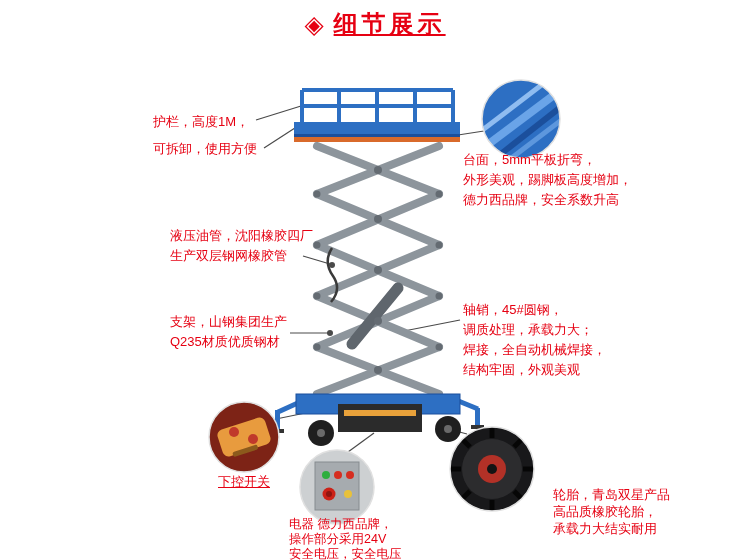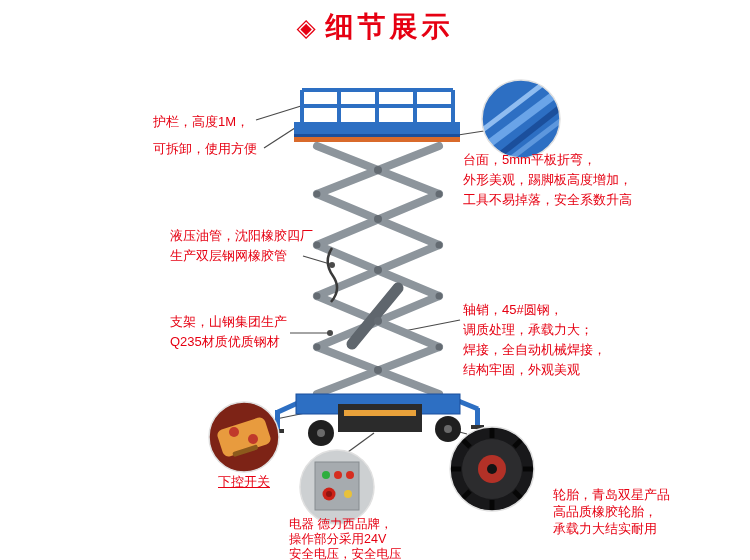--- a/index.html
+++ b/index.html
@@ -1,20 +1,20 @@
 <!DOCTYPE html>
 <html><head>
 <meta charset="utf-8">
 <style>
   html,body{margin:0;padding:0;}
   body{font-family:"Liberation Sans","DejaVu Sans",sans-serif;background:#fff;}
   .page{position:relative;width:750px;height:560px;background:#ffffff;overflow:hidden;}
   .title{position:absolute;top:8px;left:0;width:100%;display:flex;justify-content:center;align-items:center;gap:10px;color:#e60012;}
   .title-icon{font-size:25px;line-height:1;}
-  .title-text{font-size:28px;font-weight:bold;letter-spacing:4px;}
+  .title-text{font-size:24px;font-weight:bold;letter-spacing:4px;text-decoration:underline;}
   .diagram-svg{position:absolute;left:0;top:0;}
   .callout{position:absolute;color:#e60012;font-size:13px;line-height:20px;white-space:pre-line;}
   .callout.big-gap{line-height:27px;}
   .callout.center{text-align:center;}
   .callout.tight{font-size:12.5px;line-height:15px;}
   .callout.mid{line-height:17px;}
 </style>
 </head>
 <body>
 
@@ -171,21 +171,21 @@
 
   <div class="title">
     <span class="title-icon">◈</span>
     <span class="title-text">细节展示</span>
   </div>
 
   <div class="callout big-gap" style="left:153px;top:108px;">护栏，高度1M，
 可拆卸，使用方便</div>
   <div class="callout" style="left:463px;top:150px;">台面，5mm平板折弯，
 外形美观，踢脚板高度增加，
-工具不易掉落，安全系数升高</div>
+德力西品牌，安全系数升高</div>
   <div class="callout" style="left:170px;top:226px;">液压油管，沈阳橡胶四厂
 生产双层钢网橡胶管</div>
   <div class="callout" style="left:170px;top:312px;">支架，山钢集团生产
 Q235材质优质钢材</div>
   <div class="callout" style="left:463px;top:300px;">轴销，45#圆钢，
 调质处理，承载力大；
 焊接，全自动机械焊接，
 结构牢固，外观美观</div>
   <div class="callout center" style="left:196px;top:472px;width:96px;text-decoration:underline;">下控开关</div>
   <div class="callout tight" style="left:289px;top:517px;">电器 德力西品牌，

